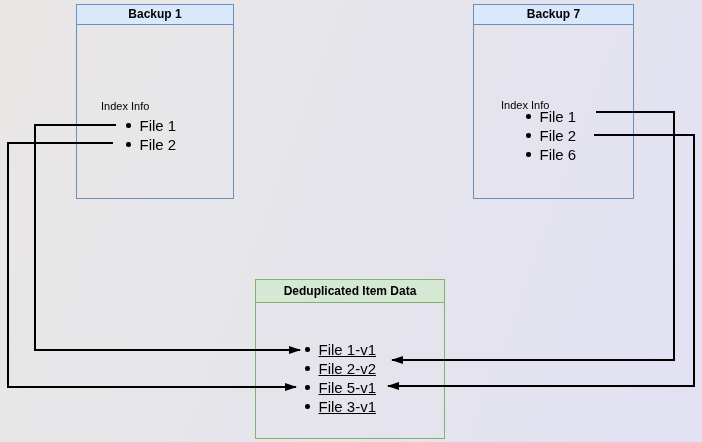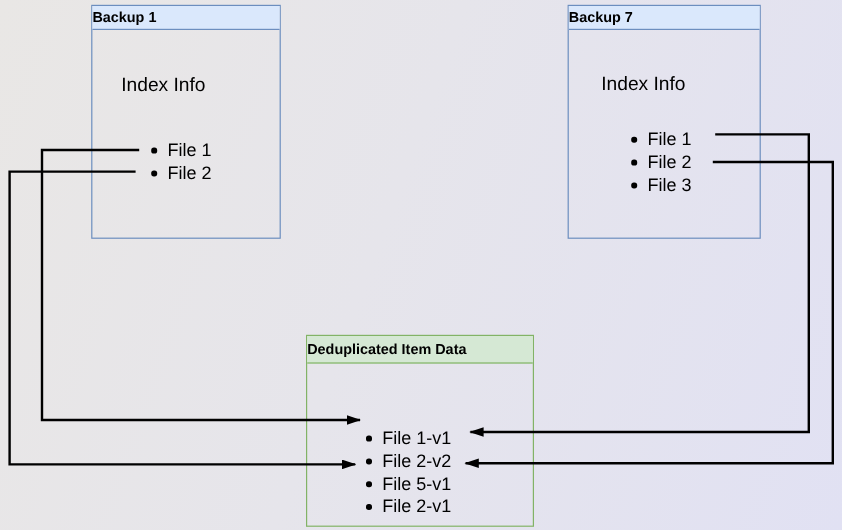--- a/index.html
+++ b/index.html
@@ -29,41 +29,43 @@
   .node {
     position: absolute;
     border-style: solid;
     border-width: 1.5px;
     background: transparent;
   }
   .node.blue { border-color: var(--blue-border); }
   .node.green { border-color: var(--green-border); }
   .node-header {
     width: 100%;
+    text-align: center;
     font-weight: bold;
     font-size: 12px;
     border-bottom: 1.5px solid;
   }
   .node.blue .node-header {
     background: var(--blue-fill);
     border-bottom-color: var(--blue-border);
     height: 20px;
     line-height: 19px;
   }
   .node.green .node-header {
     background: var(--green-fill);
     border-bottom-color: var(--green-border);
     height: 23px;
     line-height: 22px;
   }
   .subtitle {
     position: absolute;
-    font-size: 16px;
+    font-size: 11px;
     line-height: 19px;
     white-space: nowrap;
+    margin-top: 35px;
   }
   ul.file-list {
     position: absolute;
     list-style: none;
     font-size: 15px;
   }
   ul.file-list li {
     display: flex;
     align-items: center;
     height: 19px;
@@ -105,31 +107,31 @@
       <li>File 2</li>
     </ul>
 
   <section class="node blue" style="left:473px; top:4px; width:161px; height:195px;">
     <header class="node-header">Backup 7</header>
   </section>
   <div class="subtitle" style="left:501px; top:61px;">Index Info</div>
   <ul class="file-list" style="left:526px; top:107px;">
       <li>File 1</li>
       <li>File 2</li>
-      <li>File 3</li>
+      <li>File 6</li>
     </ul>
 
   <section class="node green" style="left:255px; top:279px; width:190px; height:160px;">
     <header class="node-header">Deduplicated Item Data</header>
   </section>
-  <ul class="file-list" style="left:305px; top:356px;">
+  <ul class="file-list" style="left:305px; top:340px;text-decoration:underline;">
       <li>File 1-v1</li>
       <li>File 2-v2</li>
       <li>File 5-v1</li>
-      <li>File 2-v1</li>
+      <li>File 3-v1</li>
     </ul>
 
   <svg class="arrows" viewBox="0 0 702 442" xmlns="http://www.w3.org/2000/svg">
     <defs>
       <marker id="arrowhead" markerUnits="userSpaceOnUse" markerWidth="12" markerHeight="8" refX="11" refY="4" orient="auto">
         <path d="M0,0 L12,4 L0,8 Z" fill="#000000"></path>
       </marker>
     </defs>
     <polyline points="116,125 35,125 35,350 300,350" marker-end="url(#arrowhead)"></polyline>
     <polyline points="113,143 8,143 8,387 296,387" marker-end="url(#arrowhead)"></polyline>

